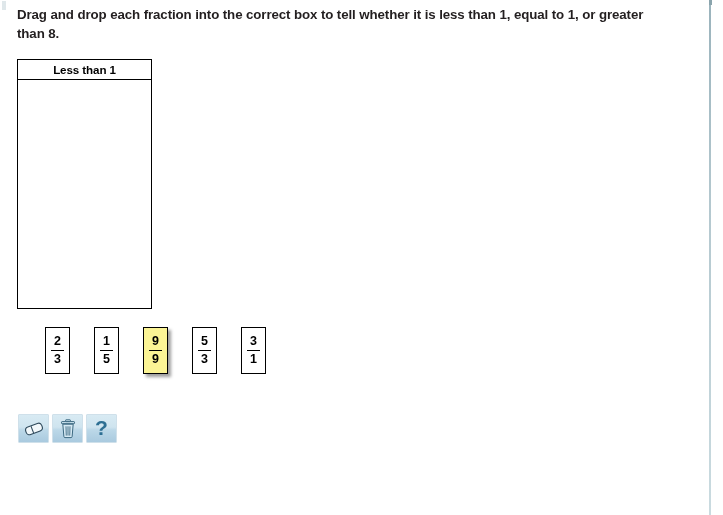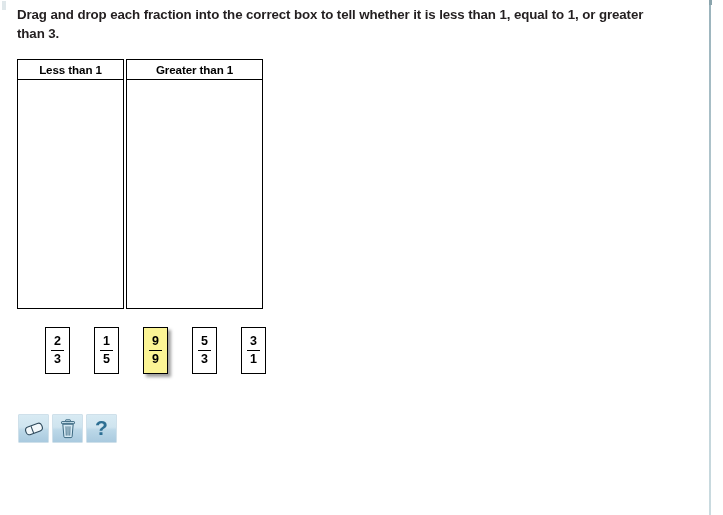--- a/index.html
+++ b/index.html
@@ -61,21 +61,21 @@
   #board {
     position: absolute;
     left: 17px;
     top: 59px;
     width: 411px;
     height: 250px;
     display: flex;
     gap: 2px;
   }
   .drop-column {
-    width: 107px;
+    width: 135px;
     display: flex;
     flex-direction: column;
   }
   .drop-column:nth-child(2) { width: 137px; }
   .drop-column:nth-child(3) { width: 135px; }
 
   .column-header {
     box-sizing: border-box;
     height: 21px;
     border: 1.5px solid #000000;
@@ -169,34 +169,30 @@
     font-family: "Liberation Sans", sans-serif;
   }
 </style>
 </head>
 <body>
 
 <div id="corner-fleck"></div>
 <div id="page-divider"></div>
 <div id="page-divider-cap"></div>
 
-<div id="prompt">Drag and drop each fraction into the correct box to tell whether it is less than 1, equal to 1, or greater than 3.</div>
+<div id="prompt">Drag and drop each fraction into the correct box to tell whether it is less than 1, equal to 1, or greater than 8.</div>
 
 <div id="board">
 
   <div class="drop-column">
     <div class="column-header">Less than 1</div>
     <div class="drop-zone"></div>
   </div>
 
 
-  <div class="drop-column">
-    <div class="column-header">Greater than 1</div>
-    <div class="drop-zone"></div>
-  </div>
 
 </div>
 
 <div id="tray">
 
   <div class="tile" style="left:0px;">
     <span class="numer">2</span>
     <span class="bar"></span>
     <span class="denom">3</span>
   </div>

